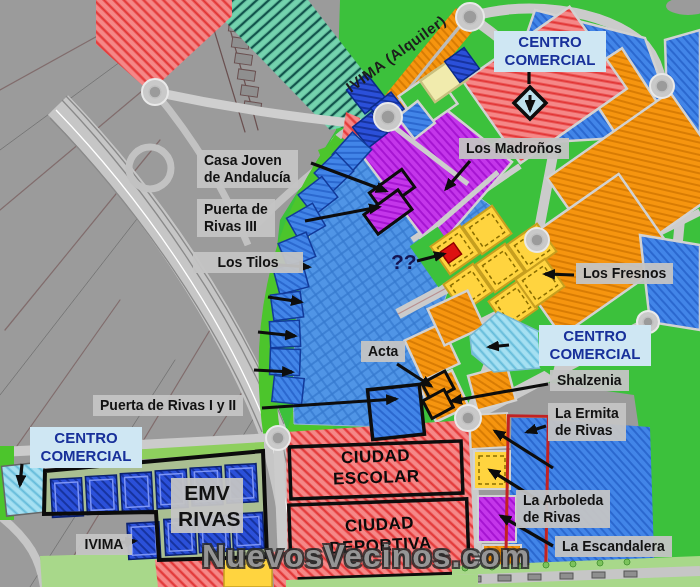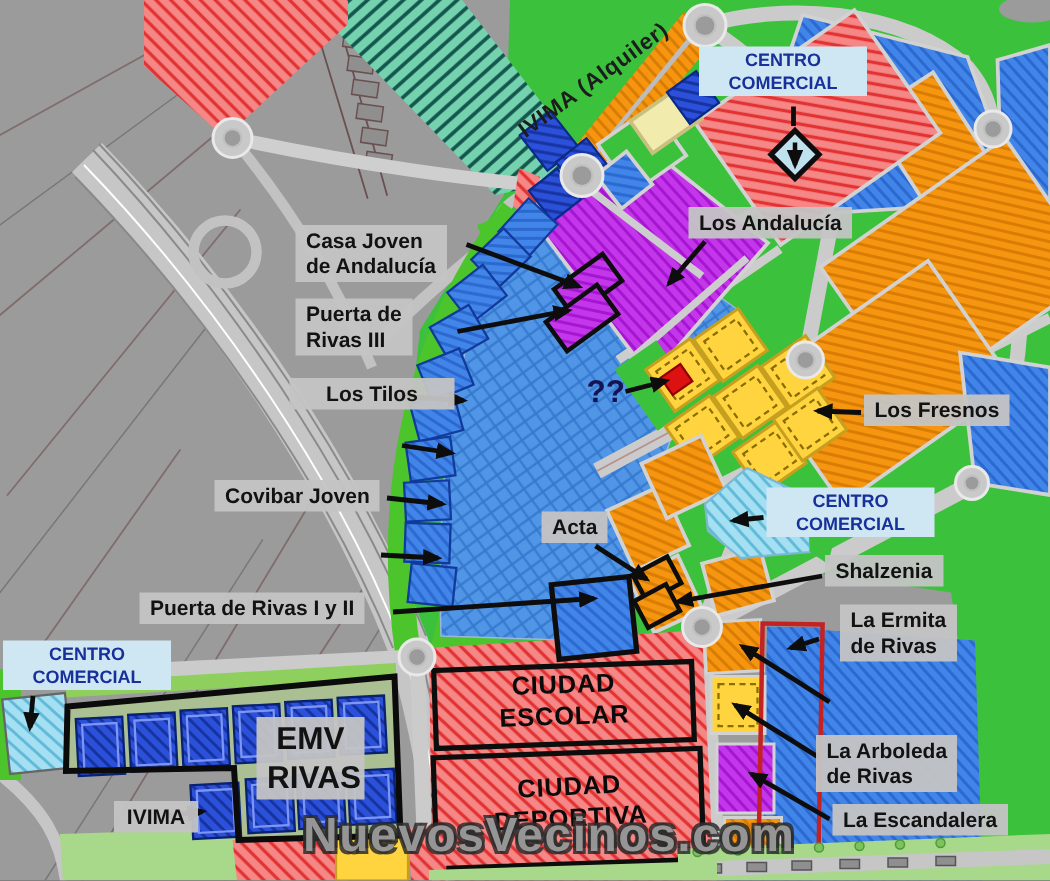--- a/index.html
+++ b/index.html
@@ -3,21 +3,21 @@
 <meta charset="utf-8">
 <style>
   html,body{margin:0;padding:0;background:#666;}
   .stage{position:relative;width:700px;height:587px;overflow:hidden;
          font-family:"Liberation Sans",sans-serif;background:#9b9b9b;}
   .stage svg{position:absolute;left:0;top:0;}
   .lbl{position:absolute;background:rgba(196,196,196,.95);color:#121212;
        font-weight:bold;font-size:14px;line-height:1.22;padding:2px 7px;
        white-space:pre-line;z-index:5;}
   .lbl.ctr{text-align:center;}
-  .lbl.cc{background:#cfe7f3;color:#18309a;text-align:center;font-size:12px;}
+  .lbl.cc{background:#cfe7f3;color:#18309a;text-align:center;font-size:15px;margin-left:28px;}
   .lbl.bare{background:transparent;padding:0;}
   .lbl.zone-title{background:transparent;text-align:center;font-size:17px;
        letter-spacing:.5px;color:#0b0b0b;padding:0;}
   .lbl.rot-ivima{transform:rotate(-36deg);transform-origin:left center;
        font-size:15px;color:#1c1c1c;letter-spacing:.5px;}
   .lbl.qq{font-size:21px;color:#141452;}
   .watermark{position:absolute;z-index:6;font-weight:bold;font-size:32px;
        letter-spacing:1px;color:rgba(158,158,158,.92);
        text-shadow:-2px -2px 0 rgba(45,45,45,.85), 2px -2px 0 rgba(45,45,45,.85),
                    -2px 2px 0 rgba(45,45,45,.85), 2px 2px 0 rgba(45,45,45,.85);}
@@ -342,30 +342,29 @@
     <line x1="22" y1="464" x2="20" y2="485" marker-end="url(#ah)"></line>
     <line x1="109" y1="544" x2="135" y2="541" marker-end="url(#ah)"></line>
   </g>
 </svg>
 
 <div class="lbl" style="left:197px;top:150px;">Casa Joven
 de Andalucía</div>
 <div class="lbl" style="left:197px;top:199px;">Puerta de
 Rivas III</div>
 <div class="lbl ctr" style="left:193px;top:252px;width:96px;">Los Tilos</div>
-<div class="lbl" style="left:143px;top:320px;">Covibar Joven</div>
 <div class="lbl" style="left:93px;top:395px;">Puerta de Rivas I y II</div>
 <div class="lbl ctr" style="left:361px;top:341px;">Acta</div>
 <div class="lbl" style="left:550px;top:370px;">Shalzenia</div>
-<div class="lbl" style="left:560px;top:403px;">La Ermita
+<div class="lbl" style="left:548px;top:403px;">La Ermita
 de Rivas</div>
-<div class="lbl" style="left:544px;top:490px;">La Arboleda
+<div class="lbl" style="left:516px;top:490px;">La Arboleda
 de Rivas</div>
 <div class="lbl" style="left:555px;top:536px;">La Escandalera</div>
-<div class="lbl" style="left:459px;top:138px;">Los Andalucía</div>
+<div class="lbl" style="left:459px;top:138px;">Los Madroños</div>
 <div class="lbl" style="left:576px;top:263px;">Los Fresnos</div>
 <div class="lbl cc" style="left:466px;top:31px;width:98px;">CENTRO
 COMERCIAL</div>
 <div class="lbl cc" style="left:511px;top:325px;width:98px;">CENTRO
 COMERCIAL</div>
 <div class="lbl cc" style="left:2px;top:427px;width:98px;">CENTRO
 COMERCIAL</div>
 <div class="lbl ctr" style="left:171px;top:478px;width:58px;font-size:21px;text-align:center;">EMV
 RIVAS</div>
 <div class="lbl ctr" style="left:51px;top:534px;width:42px;margin-left:25px;">IVIMA</div>

